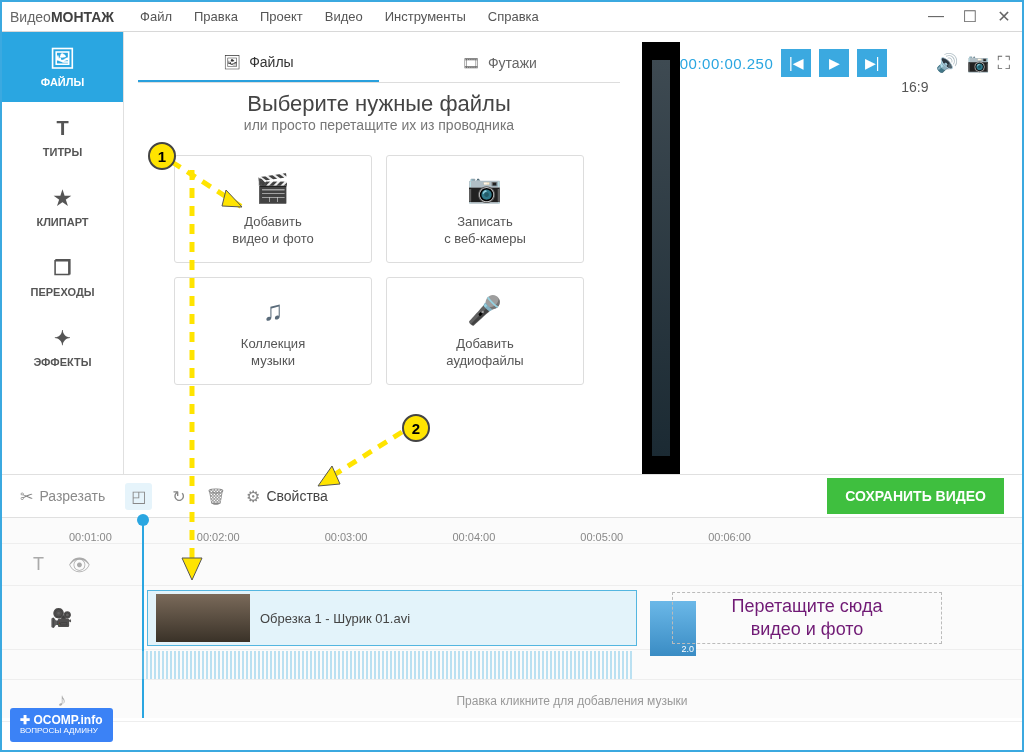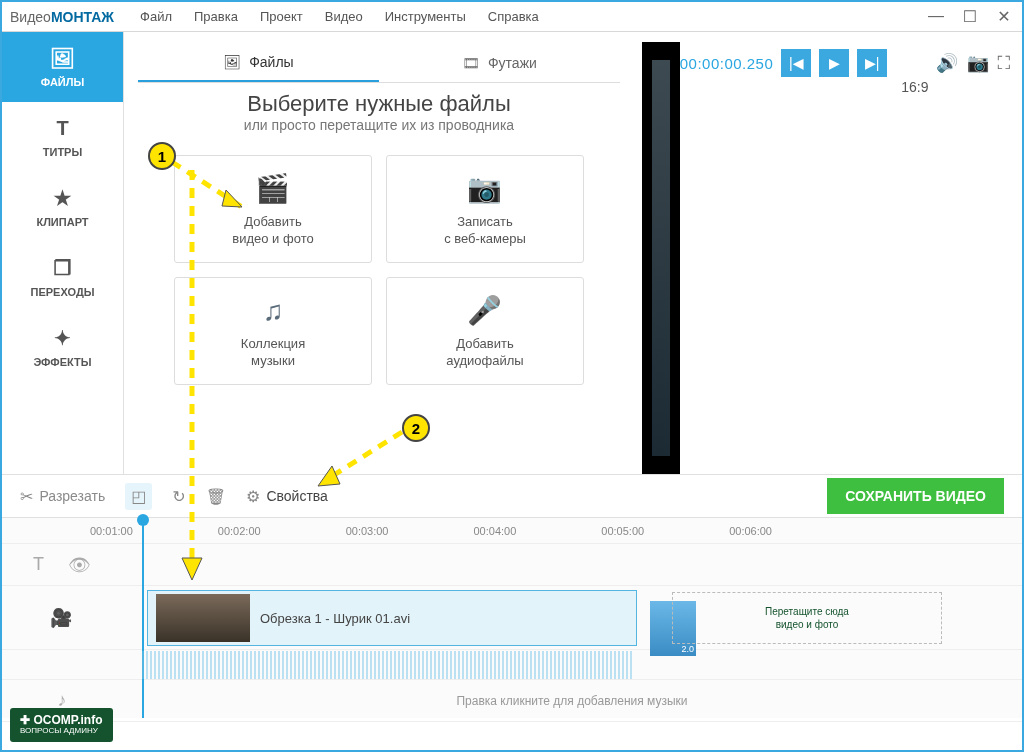--- a/index.html
+++ b/index.html
@@ -1,19 +1,19 @@
 <!DOCTYPE html>
 <html><head>
 <meta charset="utf-8">
 <style>
 * { box-sizing: border-box; margin: 0; padding: 0; font-family: "Segoe UI", Arial, sans-serif; }
 body { background: #fff; width: 1024px; height: 752px; overflow: hidden; position: relative; border: 2px solid #3ba9e0; }
 .titlebar { height: 30px; display: flex; align-items: center; padding: 0 8px; border-bottom: 1px solid #d8d8d8; }
 .app-title { font-size: 14px; font-weight: 400; color: #666; }
-.app-title .accent { color: #0369a1; font-weight: 700; }
+.app-title .accent { color: #404040; font-weight: 700; }
 .menubar { display: flex; gap: 22px; margin-left: 26px; font-size: 13px; color: #555; }
 .menubar span { cursor: pointer; }
 .win-controls { margin-left: auto; display: flex; gap: 14px; color: #666; font-size: 16px; }
 .win-controls span { width: 20px; text-align: center; cursor: pointer; }
 .main { display: flex; height: 442px; }
 .sidebar { width: 122px; background: #fff; border-right: 1px solid #e0e0e0; }
 .side-item { height: 70px; display: flex; flex-direction: column; align-items: center; justify-content: center; gap: 6px; color: #555; font-size: 11px; font-weight: 600; cursor: pointer; position: relative; }
 .side-item.active { background: #2aa6e1; color: #fff; }
 .side-item.active::after { content:""; position:absolute; right:-8px; top:50%; transform:translateY(-50%); border:8px solid transparent; border-left-color:#2aa6e1; }
 .side-icon { font-size: 20px; }
@@ -33,33 +33,33 @@
 .time { color:#2aa6e1; font-size:15px; letter-spacing:0.5px; }
 .pbtn { width:30px; height:28px; background:#3ba9e0; color:#fff; display:flex; align-items:center; justify-content:center; font-size:14px; cursor:pointer; }
 .ratio { font-size:14px; color:#555; margin-left:6px;margin-top:48px; }
 .ctl-icon { font-size:18px; color:#666; cursor:pointer; }
 .toolbar { height:44px; display:flex; align-items:center; padding:0 18px; gap:20px; border-top:1px solid #e0e0e0; border-bottom:1px solid #e0e0e0; }
 .tool { display:flex; align-items:center; gap:6px; color:#8a8a8a; font-size:14px; cursor:pointer; }
 .tool .ticon { font-size:16px; color:#888; }
 .crop-active { background:#e6f4fb; padding:4px 6px; border-radius:3px; }
 .save-btn { margin-left:auto; background:#3fbf3f; color:#fff; padding:10px 18px; font-size:14px; font-weight:600; cursor:pointer; }
 .timeline { height:200px; background:#fbfbfb; position:relative; }
-.ruler { height:26px; display:flex; align-items:center; padding-left:88px; font-size:11px; color:#888; gap:85px; border-bottom:1px solid #eee; }
+.ruler { height:26px; display:flex; align-items:flex-end; padding-left:67px; font-size:11px; color:#888; gap:85px; border-bottom:1px solid #eee; }
 .playhead { position:absolute; left:140px; top:0; width:2px; height:100%; background:#2aa6e1; }
 .playhead::before { content:""; position:absolute; top:-4px; left:-5px; width:12px; height:12px; border-radius:50%; background:#2aa6e1; }
 .track { display:flex; align-items:center; height:42px; border-bottom:1px solid #eee; }
 .track-head { width:120px; display:flex; align-items:center; justify-content:center; gap:24px; color:#aaa; font-size:18px; }
 .track-body { flex:1; position:relative; height:100%; display:flex; align-items:center; padding:0 10px; font-size:12px; color:#999; justify-content:center; }
 .clip-track { height:64px; }
 .clip { position:absolute; left:25px; top:4px; height:56px; width:490px; background:#e3f3fa; border:1px solid #54b6e0; display:flex; align-items:center; gap:10px; padding:0 8px; font-size:13px; color:#444; }
 .clip-thumb { width:94px; height:48px; background:linear-gradient(#7a6a5a,#3a3228); }
 .clip-end { position:absolute; right:-60px; top:10px; width:46px; height:55px; background:linear-gradient(#6bb8e8,#3a8cc4); font-size:9px; color:#fff; display:flex; align-items:flex-end; justify-content:flex-end; padding:2px; }
-.dropzone { position:absolute; left:550px; top:6px; height:52px; width:270px; border:1px dashed #bbb; display:flex; align-items:center; justify-content:center; text-align:center; font-size:10px; color:#14532d; line-height:1.3; }
+.dropzone { position:absolute; left:550px; top:6px; height:52px; width:270px; border:1px dashed #bbb; display:flex; align-items:center; justify-content:center; text-align:center; font-size:18px; color:#701a75; line-height:1.3; }
 .wave { height:28px; background:repeating-linear-gradient(90deg,#7ac6e8 0 2px,transparent 2px 4px); margin:0 10px; opacity:0.5; width:490px; }
-.watermark { position:absolute; left:8px; bottom:8px; background:#14532d; color:#fff; font-size:12px; font-weight:700; padding:6px 10px; border-radius:3px; display:flex; flex-direction:column; line-height:1.1; z-index:50; }
+.watermark { position:absolute; left:8px; bottom:8px; background:#3b82f6; color:#fff; font-size:12px; font-weight:700; padding:6px 10px; border-radius:3px; display:flex; flex-direction:column; line-height:1.1; z-index:50; }
 .watermark .sub { font-size:8px; font-weight:400; }
 .annot { position:absolute; width:28px; height:28px; border-radius:50%; background:#ffe400; border:2px solid #444; display:flex; align-items:center; justify-content:center; font-weight:700; font-size:15px; z-index:40; }
 .arrow { position:absolute; z-index:35; }
 .arrow-line { stroke:#ffe400; stroke-width:5; stroke-dasharray:10 8; fill:none; }
 .arrow-head { fill:#ffe400; stroke:#555; stroke-width:1; }
 </style>
 </head>
 <body>
 
 <div class="titlebar">

